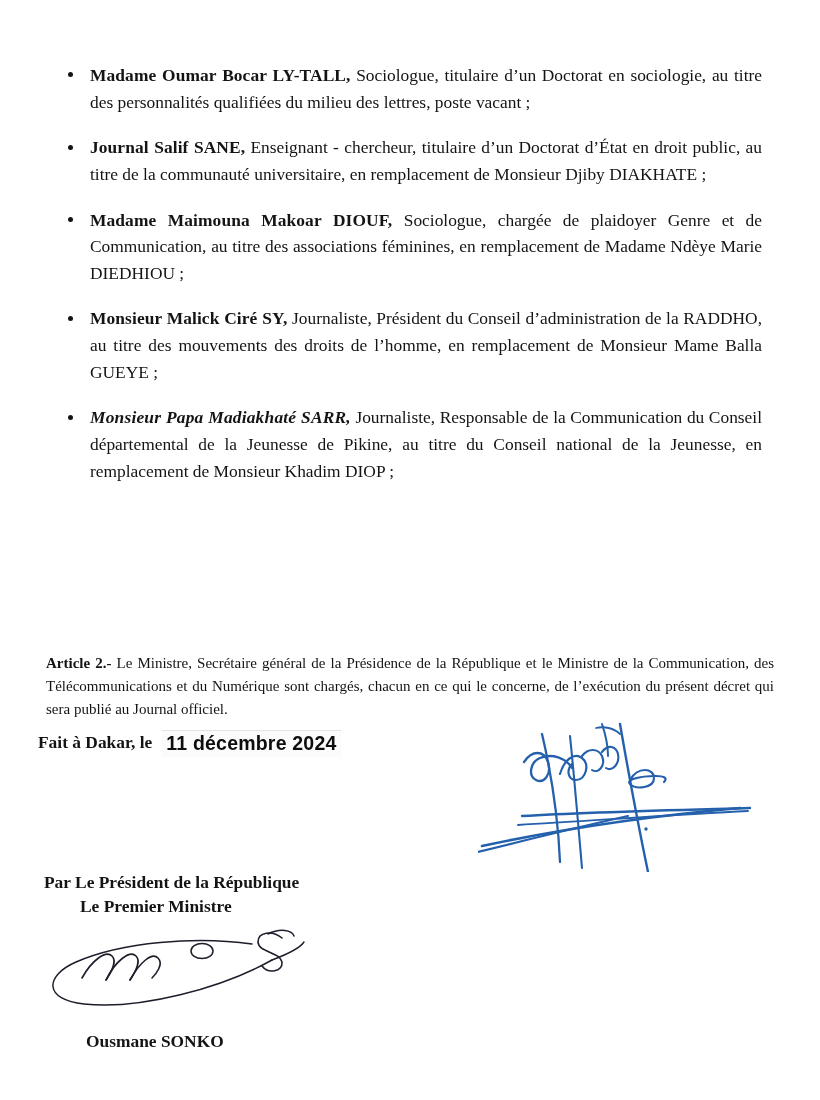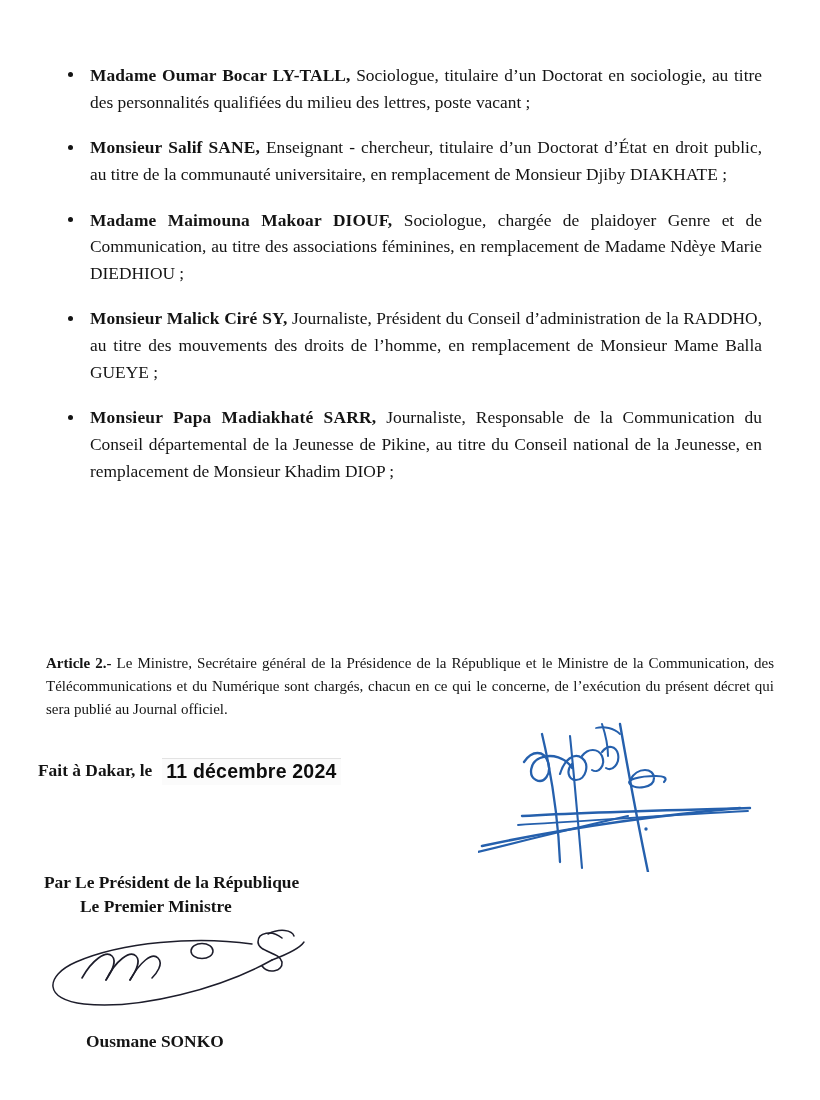--- a/index.html
+++ b/index.html
@@ -47,40 +47,40 @@
     border-radius: 50%;
     background: #141414;
   }
   .lead {
     font-weight: bold;
     letter-spacing: 0.1px;
   }
   .rest { font-weight: normal; }
 
   
-  .wide-lead { letter-spacing: 0.2px; }
+  .wide-lead { letter-spacing: 0.2px; font-style: italic; }
 
   
   .article {
     position: absolute;
     left: 46px;
     top: 637px;
     width: 728px;
     font-size: 15px;
     line-height: 1.52;
     text-align: justify;
     text-justify: inter-word;
   }
   .article-label { font-weight: bold; }
 
   
   .dateline {
     position: absolute;
     left: 38px;
-    top: 756px;
+    top: 728px;
     font-size: 17.4px;
     font-weight: bold;
     white-space: nowrap;
   }
   .date-stamp {
     display: inline-block;
     margin-left: 10px;
     padding: 1px 4px 2px 4px;
     font-family: "Liberation Sans", "DejaVu Sans", sans-serif;
     font-size: 19.5px;
@@ -118,21 +118,21 @@
 
   <ul class="bullet-list">
 
     <li class="bullet-item">
       <span class="bullet-dot"></span>
       <span class="lead">Madame Oumar Bocar LY-TALL,</span><span class="rest"> Sociologue, titulaire d’un Doctorat en sociologie, au titre des personnalités qualifiées du milieu des lettres, poste vacant ;</span>
     </li>
 
     <li class="bullet-item">
       <span class="bullet-dot"></span>
-      <span class="lead">Monsieur Salif SANE,</span><span class="rest"> Enseignant - chercheur, titulaire d’un Doctorat d’État en droit public, au titre de la communauté universitaire, en remplacement de Monsieur Djiby DIAKHATE ;</span>
+      <span class="lead">Journal Salif SANE,</span><span class="rest"> Enseignant - chercheur, titulaire d’un Doctorat d’État en droit public, au titre de la communauté universitaire, en remplacement de Monsieur Djiby DIAKHATE ;</span>
     </li>
 
     <li class="bullet-item">
       <span class="bullet-dot"></span>
       <span class="lead">Madame Maimouna Makoar DIOUF,</span><span class="rest"> Sociologue, chargée de plaidoyer Genre et de Communication, au titre des associations féminines, en remplacement de Madame Ndèye Marie DIEDHIOU ;</span>
     </li>
 
     <li class="bullet-item">
       <span class="bullet-dot"></span>
       <span class="lead">Monsieur Malick Ciré SY,</span><span class="rest"> Journaliste, Président du Conseil d’administration de la RADDHO, au titre des mouvements des droits de l’homme, en remplacement de Monsieur Mame Balla GUEYE ;</span>

